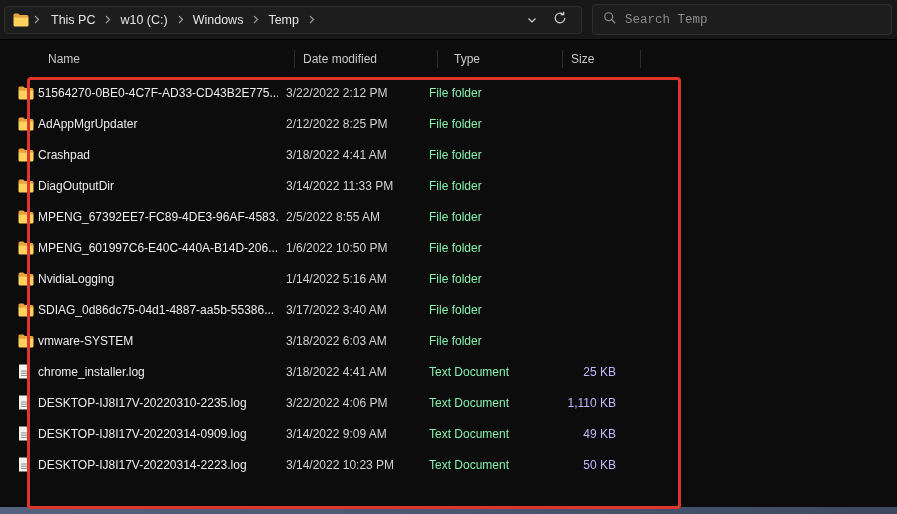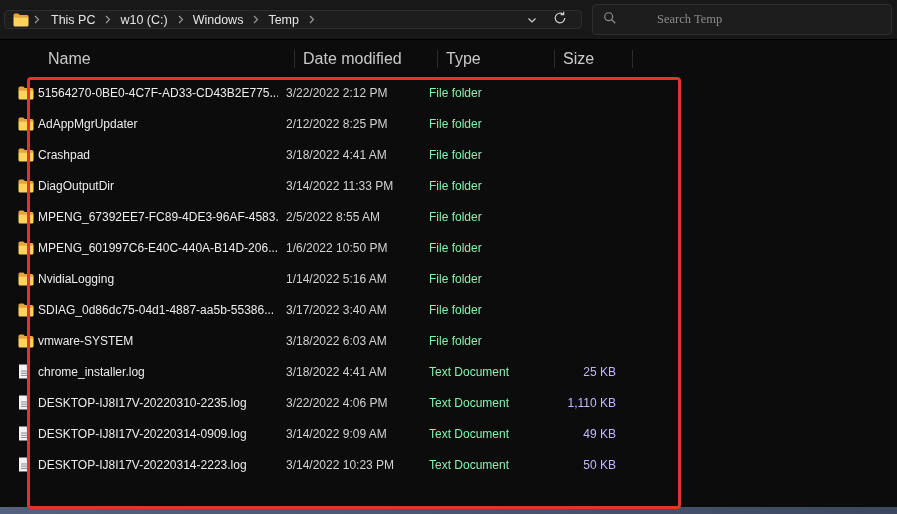--- a/index.html
+++ b/index.html
@@ -11,49 +11,49 @@
     position:relative;
   }
 
   
   .topbar {
     height:40px; background:#181818;
     display:flex; align-items:center; gap:10px;
     padding:0 4px; border-bottom:1px solid #000;
   }
   .address-pill {
-    flex:1; height:19px; max-width:578px;
+    flex:1; height:28px; max-width:578px;
     background:#1d1d1d; border:1px solid #2e2e2e; border-radius:4px;
     display:flex; align-items:center; padding:0 8px; gap:2px;
   }
   .crumb { font-size:12.5px; color:#e4e4e4; padding:3px 7px; border-radius:4px; white-space:nowrap; cursor:default; }
   .crumb-sep { display:flex; align-items:center; padding:0 1px; }
   .crumb-sep svg, .loc-icon svg { display:block; }
   .pill-spacer { flex:1; }
   .icon-btn { width:26px; height:26px; display:flex; align-items:center; justify-content:center; border-radius:4px; }
   .search-pill {
     width:300px; height:31px;
     background:#1d1d1d; border:1px solid #2e2e2e; border-radius:4px;
     display:flex; align-items:center; padding:0 10px; gap:8px;
   }
   .search-input {
     flex:1; background:transparent; border:none; outline:none;
-    color:#e9e9e9; font-size:12.5px; font-family:Liberation Serif, serif;margin-left:32px;
+    color:#e9e9e9; font-size:12.5px; font-family:Liberation Mono, monospace;
   }
   .search-input::placeholder { color:#8b8b8b; }
 
   
   .col-header {
     height:37px; display:flex; align-items:center;
-    padding-left:48px; font-size:16px; color:#c9c9c9;
+    padding-left:48px; font-size:12px; color:#c9c9c9;
   }
   .hcell { display:flex; align-items:center; height:18px; border-right:1px solid #2c2c2c; white-space:nowrap; }
   .h-name { width:247px; }
   .h-date { width:143px; padding-left:8px; }
-  .h-type { width:117px; padding-left:8px; }
+  .h-type { width:117px; padding-left:8px;margin-left:8px; }
   .h-size { width:78px;  padding-left:8px; }
 
   
   .file-list { position:relative; }
   .row {
     display:flex; align-items:center; height:31px;
     padding-left:18px; font-size:12px; white-space:nowrap;
   }
   .cell-icon { width:20px; display:flex; align-items:center; }
   .c-name { width:240px; overflow:hidden; text-overflow:clip; color:#ececec; }

